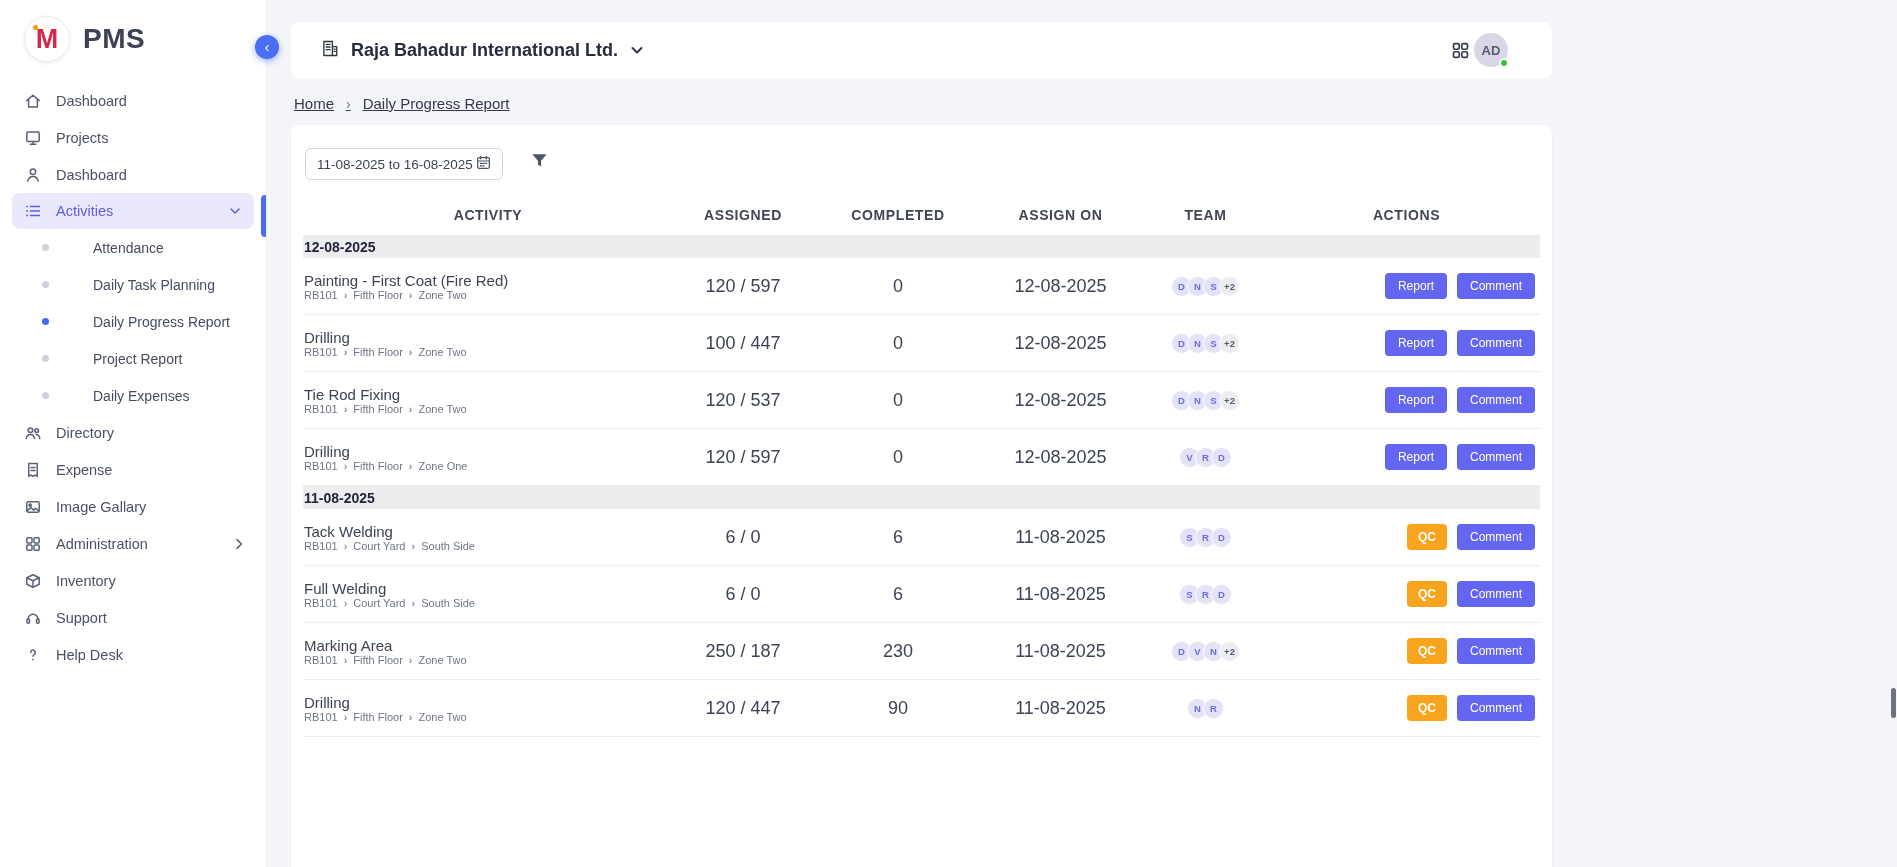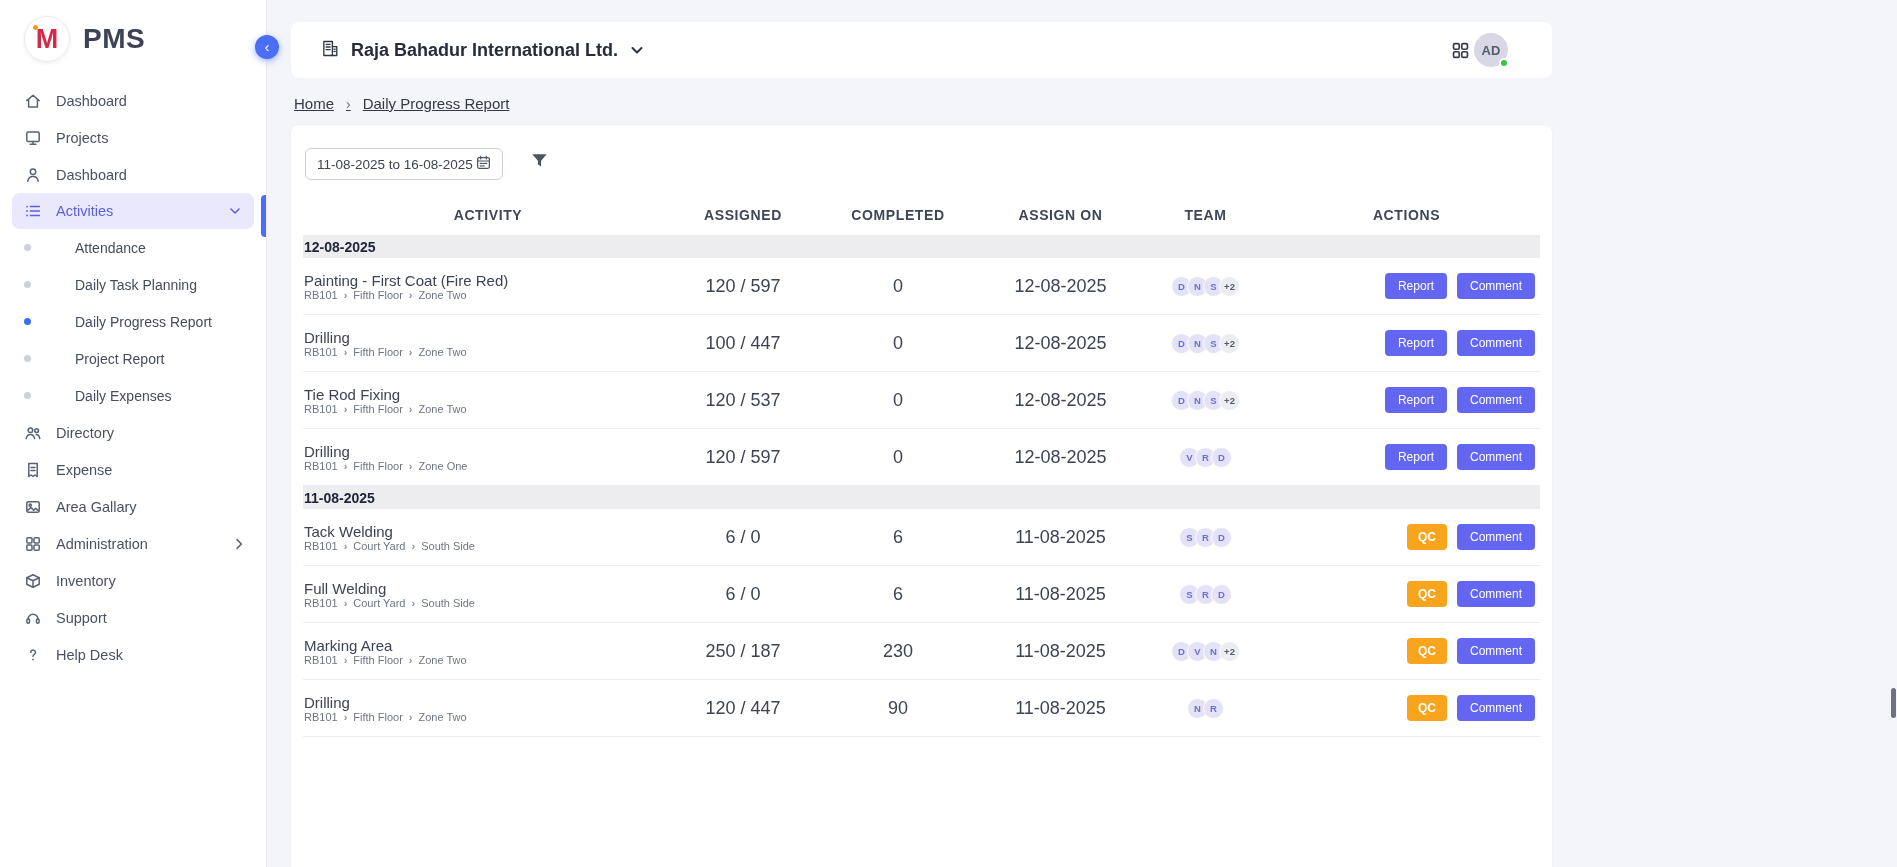--- a/index.html
+++ b/index.html
@@ -12,21 +12,21 @@
   .logo-dot{position:absolute;top:8px;left:8px;width:5px;height:5px;border-radius:50%;background:#f59e0b;}
   .logo-text{font-size:28px;font-weight:bold;color:#3d4254;letter-spacing:.5px;}
   .menu{margin-top:12px;position:relative;}
   .menu-item{display:flex;align-items:center;gap:14px;height:37px;padding:0 18px 0 24px;color:#4a5163;font-size:14.5px;cursor:pointer;}
   .menu-item .icon{display:flex;color:#59627а;}
   .menu-item .icon{color:#596275;}
   .menu-item.active{background:var(--sidebar-active-bg,#eae8fc);color:#5d5fd8;margin:0 12px;padding:0 10px 0 12px;border-radius:8px;height:36px;}
   .menu-item.active .icon{color:#5d5fd8;}
   .chev-end{margin-left:auto;}
   .chev-end svg{width:15px;height:15px;}
-  .submenu-item{display:flex;align-items:center;height:37px;padding-left:24px;font-size:14px;color:#454c5e;cursor:pointer;text-align:center;}
+  .submenu-item{display:flex;align-items:center;height:37px;padding-left:42px;font-size:14px;color:#454c5e;cursor:pointer;text-align:center;}
   .submenu-item .dot{width:7px;height:7px;border-radius:50%;background:#ccd1da;margin-right:44px;flex:none;}
   .submenu-item.active .dot{background:#3b6ef5;}
   .active-bar{position:absolute;top:195px;right:0;width:5px;height:42px;background:var(--active-bar-blue,#4c6ef5);border-radius:4px 0 0 4px;}
   .collapse-btn{position:fixed;left:255px;top:35px;width:24px;height:24px;border-radius:50%;border:none;background:var(--active-bar-blue,#4c6ef5);color:#fff;font-size:15px;line-height:22px;cursor:pointer;box-shadow:0 2px 6px rgba(76,110,245,.55);z-index:9;font-family:inherit;}
 
   
   .icon svg{width:18px;height:18px;fill:none;stroke:currentColor;stroke-width:1.5;stroke-linecap:round;stroke-linejoin:round;}
 
   
   .main{position:absolute;left:291px;top:0;width:1261px;}
@@ -173,21 +173,21 @@
         <span class="menu-label">Expense</span>
       </div>
       <div class="menu-item">
         <span class="icon">
           <svg viewBox="0 0 18 18">
             <rect x="2.8" y="3.8" width="12.4" height="10.4" rx="1.4"></rect>
             <circle cx="6.2" cy="7.2" r="1.1"></circle>
             <path d="M3.4 12.6l3.4-3 2.9 2.5 2-1.8 2.9 2.6"></path>
           </svg>
         </span>
-        <span class="menu-label">Area Gallary</span>
+        <span class="menu-label">Image Gallary</span>
       </div>
       <div class="menu-item">
         <span class="icon">
           <svg viewBox="0 0 18 18">
             <rect x="2.8" y="2.8" width="5.2" height="5.2" rx="1"></rect>
             <rect x="10" y="2.8" width="5.2" height="5.2" rx="1"></rect>
             <rect x="2.8" y="10" width="5.2" height="5.2" rx="1"></rect>
             <rect x="10" y="10" width="5.2" height="5.2" rx="1"></rect>
           </svg>
         </span>

